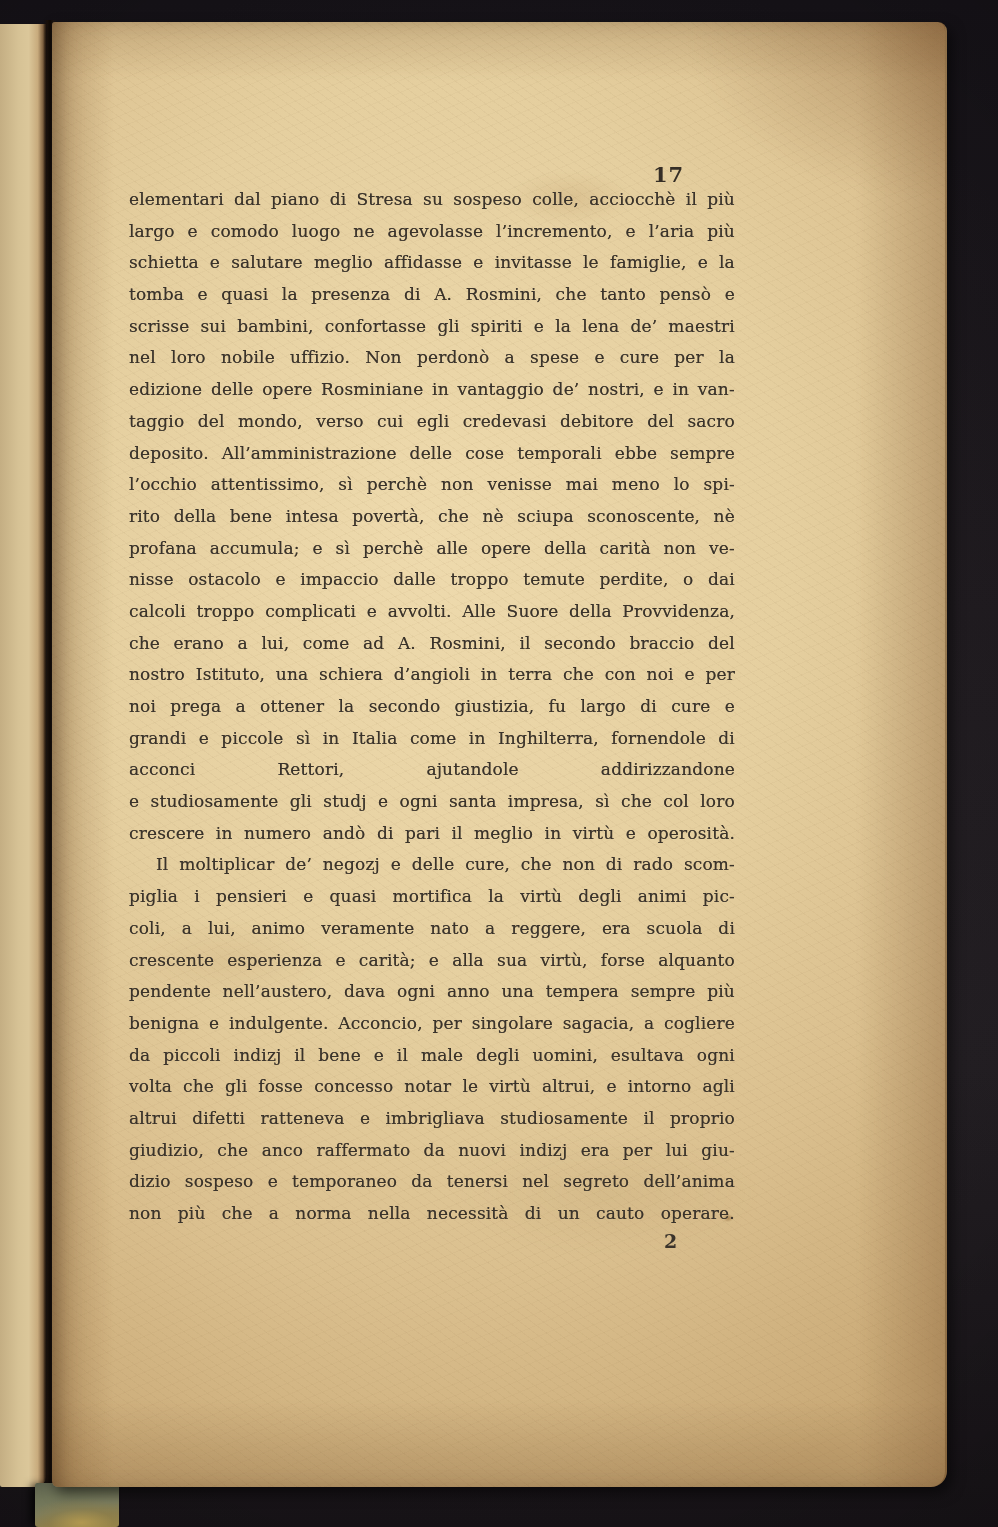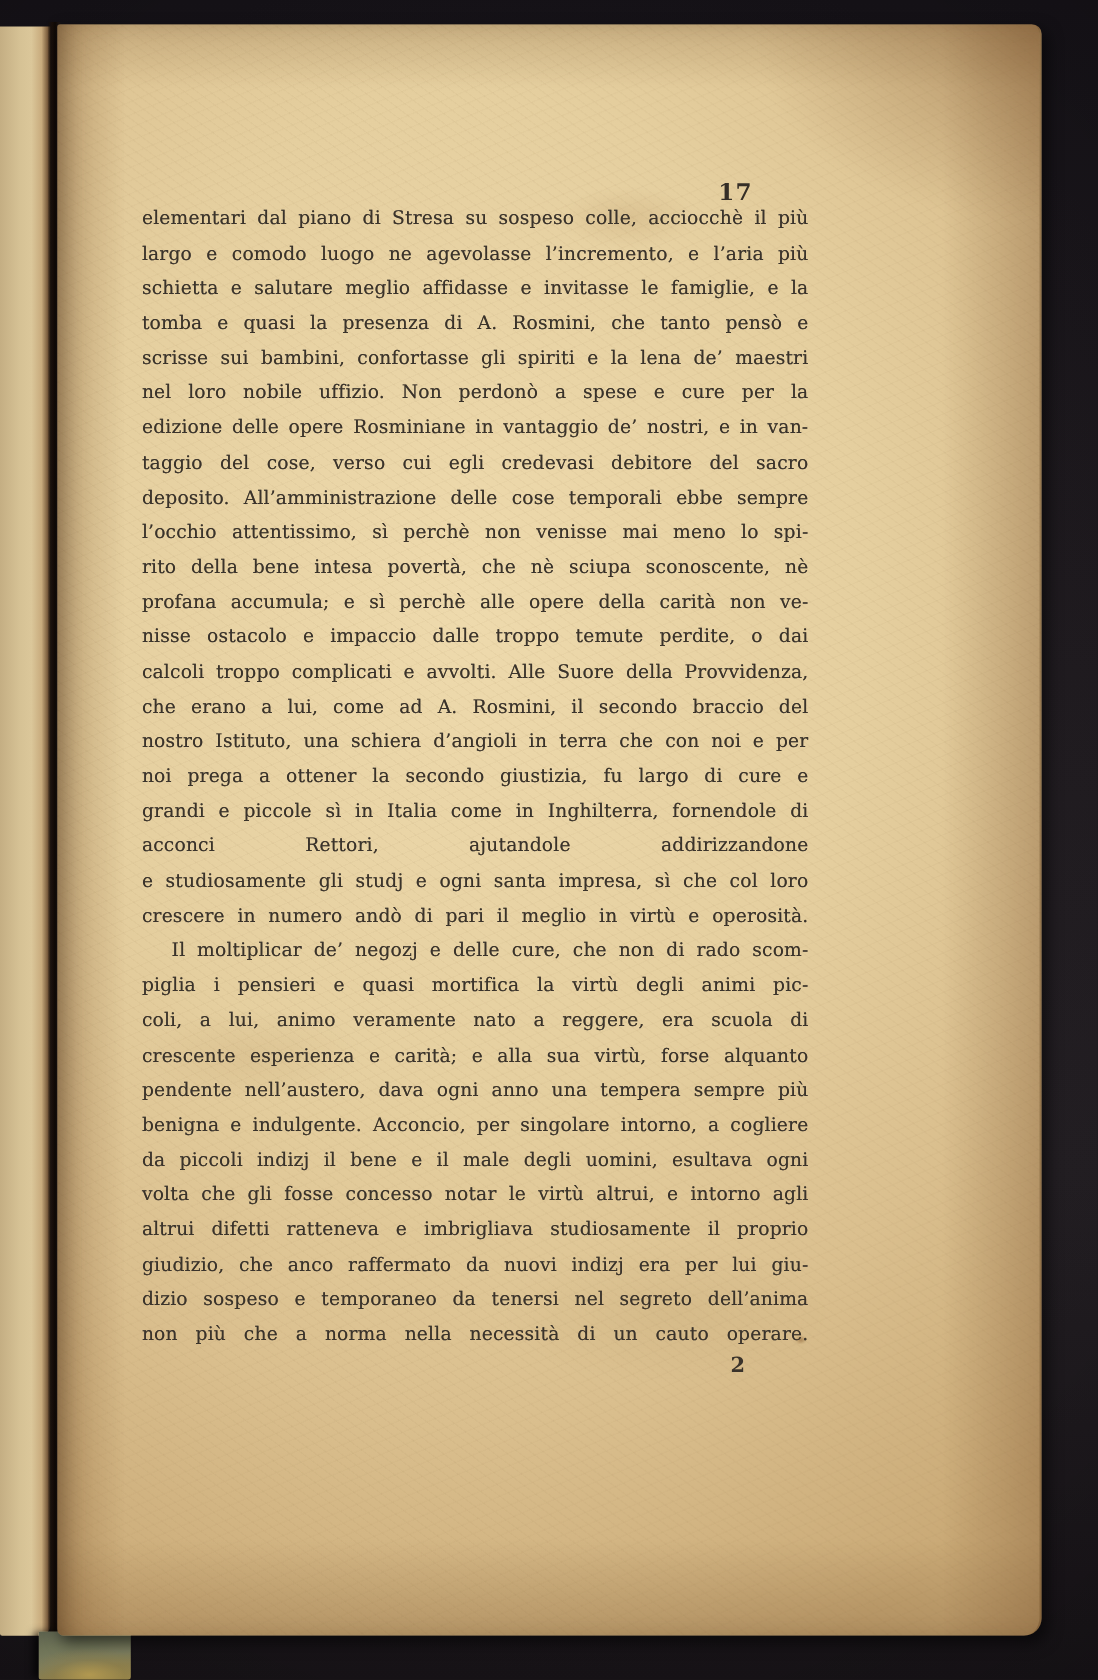--- a/index.html
+++ b/index.html
@@ -235,21 +235,21 @@
             <span>vantaggio</span>
             <span>de’</span>
             <span>nostri,</span>
             <span>e</span>
             <span>in</span>
             <span>van-</span>
           </div>
           <div class="line">
             <span>taggio</span>
             <span>del</span>
-            <span>cose,</span>
+            <span>mondo,</span>
             <span>verso</span>
             <span>cui</span>
             <span>egli</span>
             <span>credevasi</span>
             <span>debitore</span>
             <span>del</span>
             <span>sacro</span>
           </div>
           <div class="line">
             <span>deposito.</span>
@@ -474,21 +474,21 @@
             <span>sempre</span>
             <span>più</span>
           </div>
           <div class="line">
             <span>benigna</span>
             <span>e</span>
             <span>indulgente.</span>
             <span>Acconcio,</span>
             <span>per</span>
             <span>singolare</span>
-            <span>intorno,</span>
+            <span>sagacia,</span>
             <span>a</span>
             <span>cogliere</span>
           </div>
           <div class="line">
             <span>da</span>
             <span>piccoli</span>
             <span>indizj</span>
             <span>il</span>
             <span>bene</span>
             <span>e</span>

